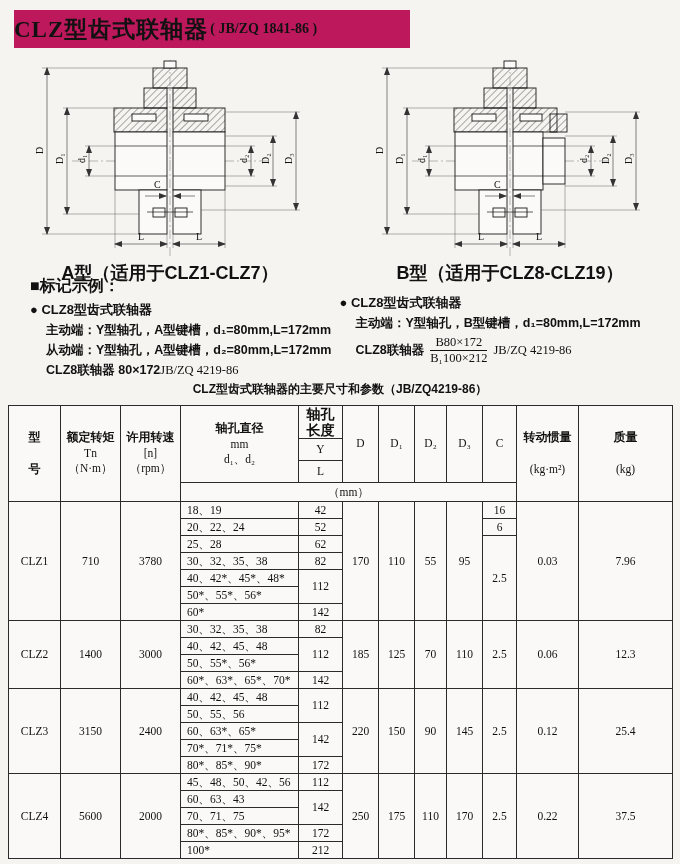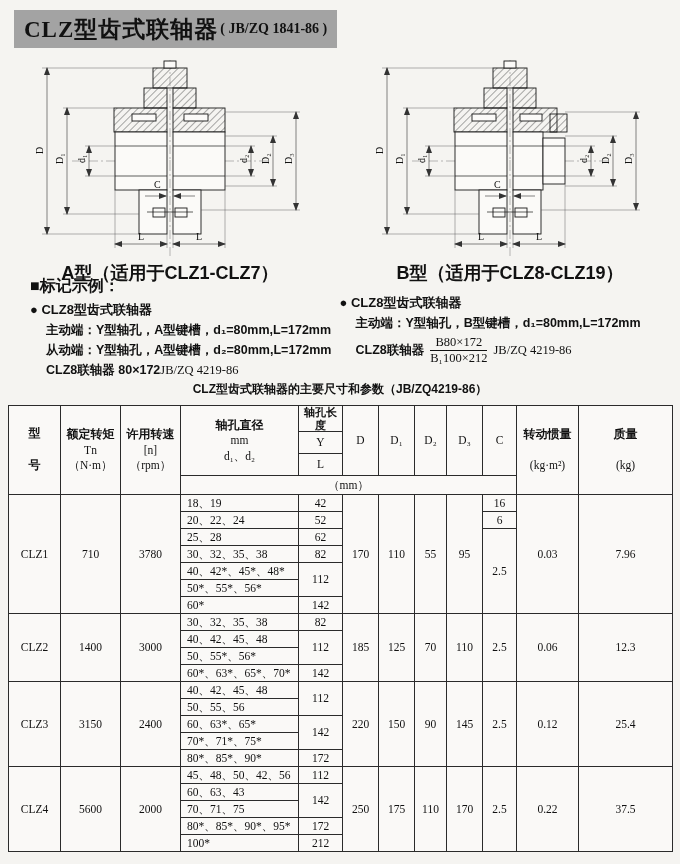--- a/index.html
+++ b/index.html
@@ -1,20 +1,20 @@
 <!DOCTYPE html>
 <html><head>
 <meta charset="utf-8">
 <style>
   * { margin:0; padding:0; box-sizing:border-box; }
   body { width:680px; height:864px; background:#f5f4f1; font-family:"Liberation Serif","DejaVu Serif",serif; color:#111; overflow:hidden; }
   .page { position:relative; width:680px; height:864px; }
 
   
-  .titlebar { position:absolute; left:14px; top:10px; width:323px; height:38px; background:#a3a3a3; display:flex; align-items:center; padding-left:10px; }
+  .titlebar { position:absolute; left:14px; top:10px; width:396px; height:38px; background:#be185d; display:flex; align-items:center; padding-left:0; }
   .titlebar .main { font-size:23px; font-weight:bold; letter-spacing:1px; }
   .titlebar .std { font-size:14px; font-weight:bold; margin-left:2px; }
 
   
   .figs { position:absolute; left:0; top:56px; width:680px; display:flex; }
   .fig { width:340px; display:flex; flex-direction:column; align-items:center; }
   .fig svg { display:block; }
   .caption { font-family:"Liberation Sans","DejaVu Sans",sans-serif; font-weight:bold; font-size:18px; margin-top:1px; }
 
   svg .hp { fill:url(#h1); stroke:#1a1a1a; stroke-width:0.9; }
@@ -280,21 +280,21 @@
               <div>（rpm）</div>
             </div>
           </th>
         <th rowspan="3">
             <div class="hdr-stack">
               <div class="zh">轴孔直径</div>
               <div>mm</div>
               <div>d₁、d₂</div>
             </div>
           </th>
-        <th class="zh hY" style="font-size:11px">轴孔长度</th>
+        <th class="zh hY" style="font-size:14px">轴孔长度</th>
         <th rowspan="3">D</th>
         <th rowspan="3">D₁</th>
         <th rowspan="3">D₂</th>
         <th rowspan="3">D₃</th>
         <th rowspan="3">C</th>
         <th rowspan="4">
             <div class="hdr-stack">
               <div class="zh">转动惯量</div>
               <div style="height:14px"></div>
               <div>(kg·m²)</div>

